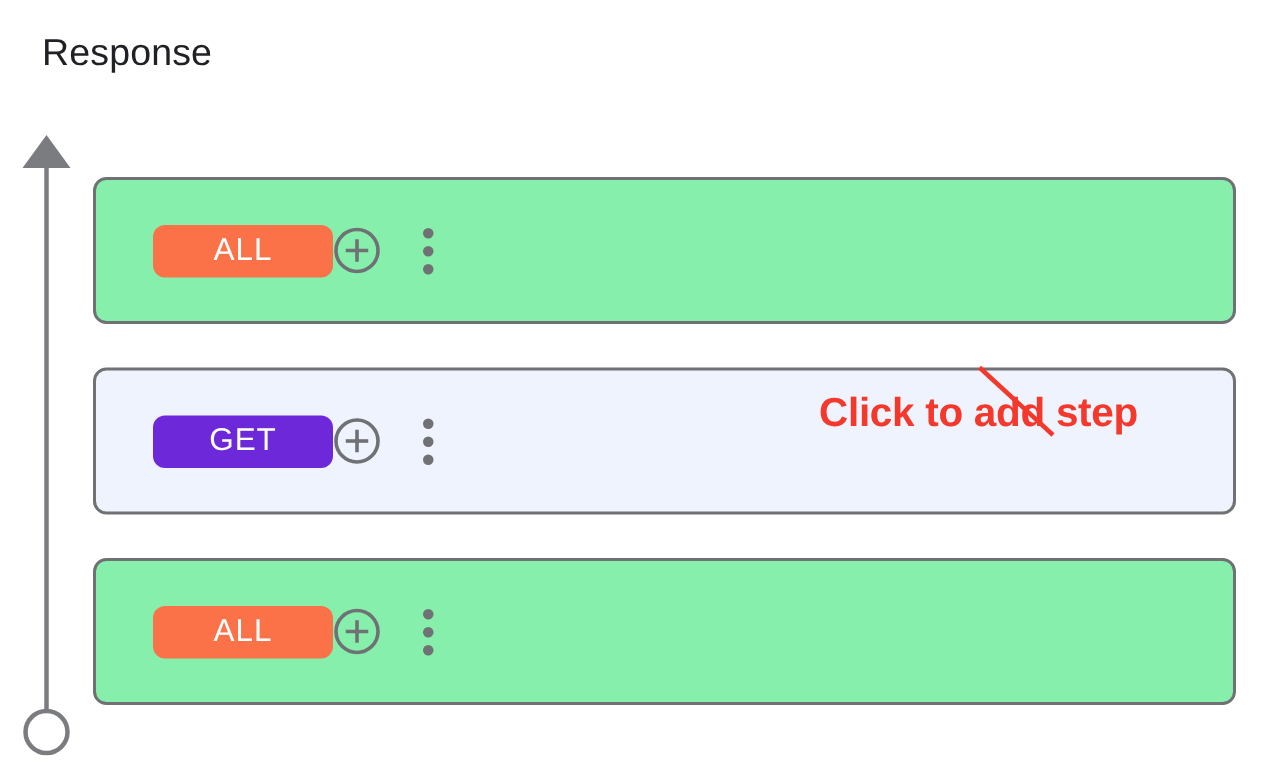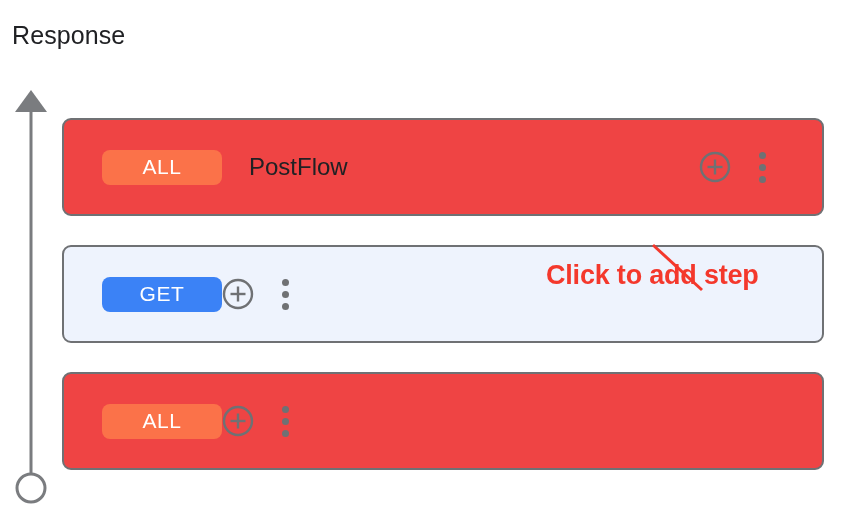--- a/index.html
+++ b/index.html
@@ -12,21 +12,21 @@
     width: 844px;
     height: 514px;
     position: relative;
     overflow: hidden;
     font-family: "Liberation Sans", sans-serif;
     -webkit-font-smoothing: antialiased;
   }
 
   #page-title {
     position: absolute;
-    left: 12px;
+    left: 28px;
     top: 18px;
     font-size: 25px;
     line-height: 34px;
     color: #202124;
     letter-spacing: 0.1px;
     white-space: nowrap;
   }
 
   
   #flow-axis {
@@ -44,21 +44,21 @@
     top: 118px;
     width: 762px;
   }
 
   .flow-card {
     position: relative;
     box-sizing: border-box;
     height: 98px;
     border: 2px solid #6f7174;
     border-radius: 9px;
-    background: #ef4444;
+    background: #86efac;
     display: flex;
     align-items: center;
   }
   .flow-card + .flow-card {
     margin-top: 29px;
   }
   .flow-card.selected {
     background: #eef3fd;
   }
 
@@ -70,21 +70,21 @@
     border-radius: 8px;
     display: flex;
     align-items: center;
     justify-content: center;
     font-size: 21px;
     letter-spacing: 0.6px;
     color: #ffffff;
     flex: 0 0 auto;
   }
   .method-badge.all { background: #fb7249; }
-  .method-badge.get { background: #3b82f6; }
+  .method-badge.get { background: #6d28d9; }
 
   .flow-name {
     margin-left: 27px;
     font-size: 24px;
     color: #202124;
     white-space: nowrap;
     flex: 1 1 auto;
   }
 
   .card-actions {
@@ -153,21 +153,20 @@
       <polygon points="31,10 47,32 15,32" fill="#7a7c7f"></polygon>
     </g>
     <circle cx="31" cy="408" r="14" fill="#ffffff" stroke="#7a7c7f" stroke-width="3"></circle>
   </svg>
 </div>
 
 <div id="flow-list">
 
   <div class="flow-card">
     <span class="method-badge all">ALL</span>
-    <span class="flow-name">PostFlow</span>
     <span class="card-actions">
       <span class="add-step-icon">
         <svg width="32" height="32" viewBox="0 0 32 32" xmlns="http://www.w3.org/2000/svg">
           <circle cx="16" cy="16" r="14" fill="none" stroke="#6f7174" stroke-width="2.4"></circle>
           <line x1="16" y1="8.5" x2="16" y2="23.5" stroke="#6f7174" stroke-width="2.4"></line>
           <line x1="8.5" y1="16" x2="23.5" y2="16" stroke="#6f7174" stroke-width="2.4"></line>
         </svg>
       </span>
       <span class="kebab-icon">
         <i></i>

